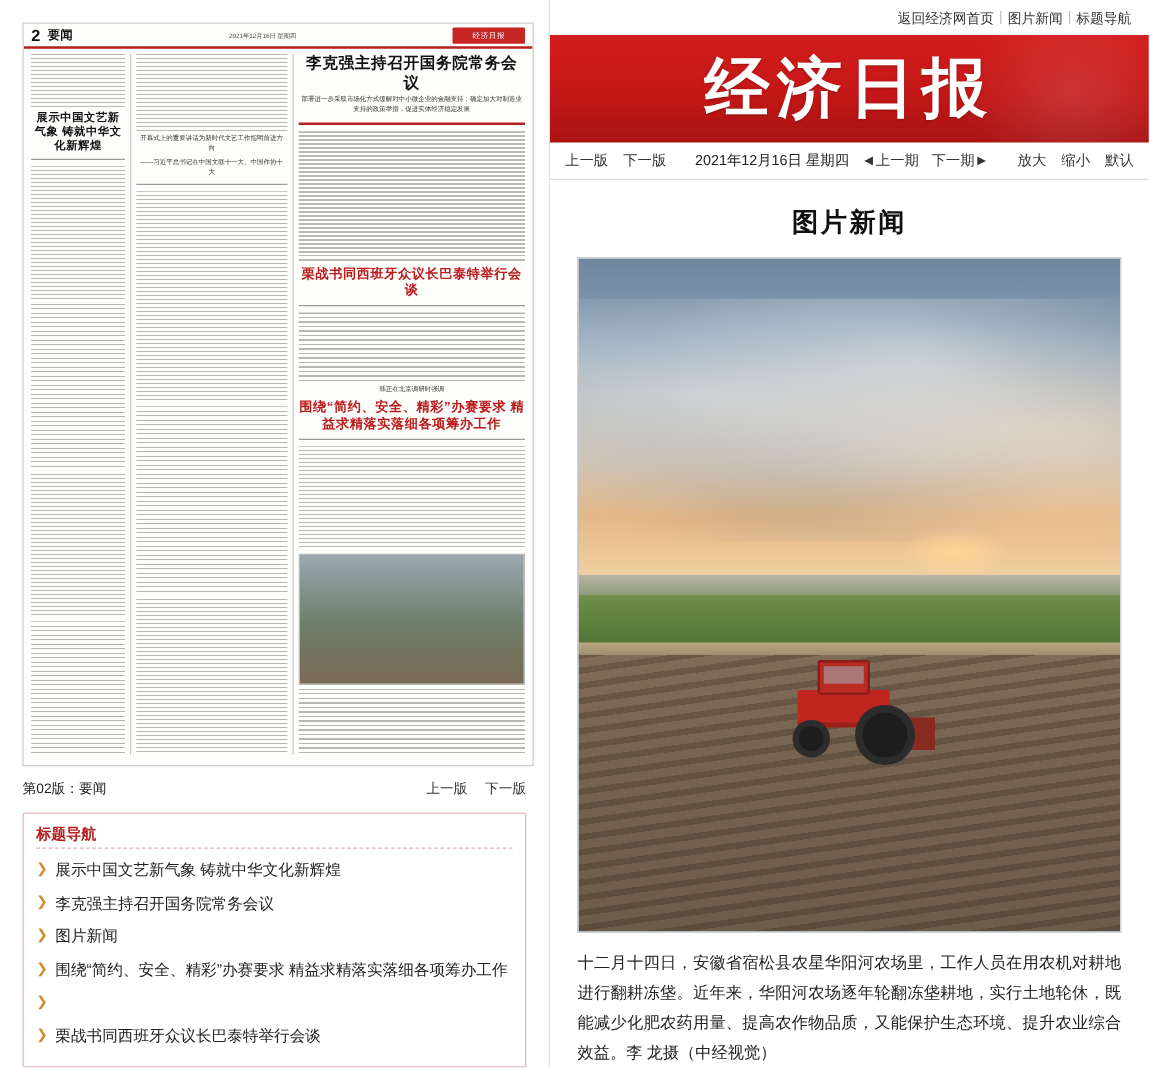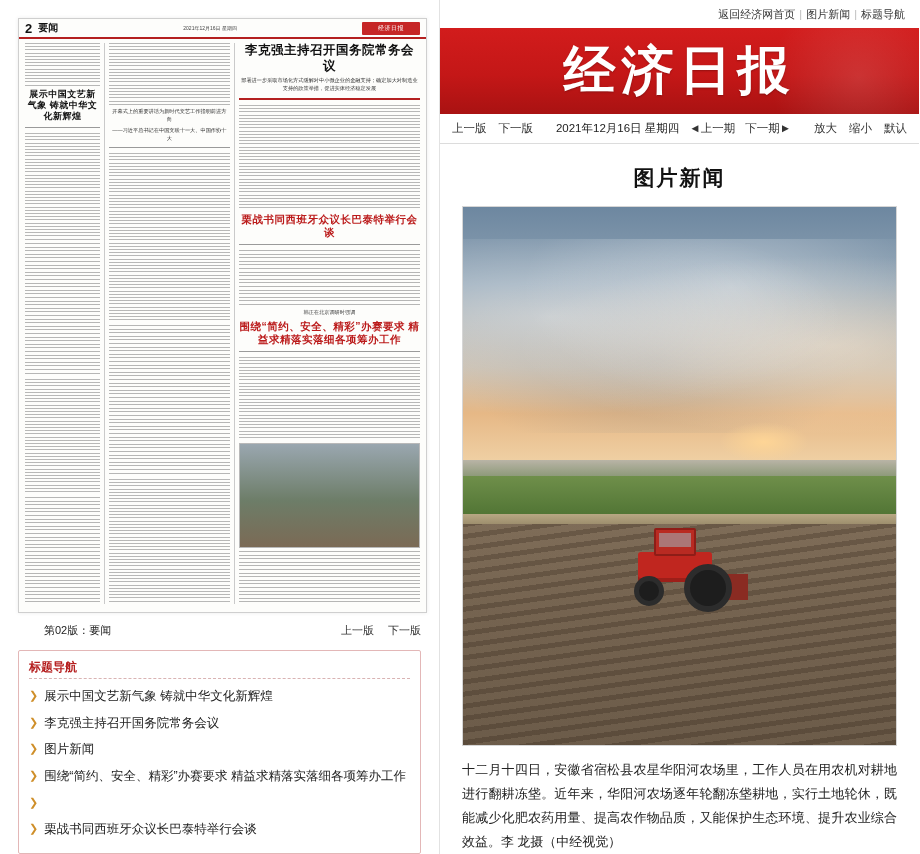--- a/index.html
+++ b/index.html
@@ -122,21 +122,21 @@
     width: 1px; background: #cacaca;
   }
 
   .paper-nav {
     margin: 10px 18px 0 18px;
     display: flex;
     align-items: center;
     font-size: 11px;
     color: #333;
   }
-  .paper-nav .cur { color: #222; margin-left: 26px; }
+  .paper-nav .cur { color: #222; }
   .paper-nav .spacer { flex: 1; }
   .paper-nav a {
     color: #333; text-decoration: none; margin-left: 14px;
   }
 
   
   .title-nav {
     margin: 12px 18px 0 18px;
     border: 1px solid #e3b7b7;
     border-radius: 2px;

